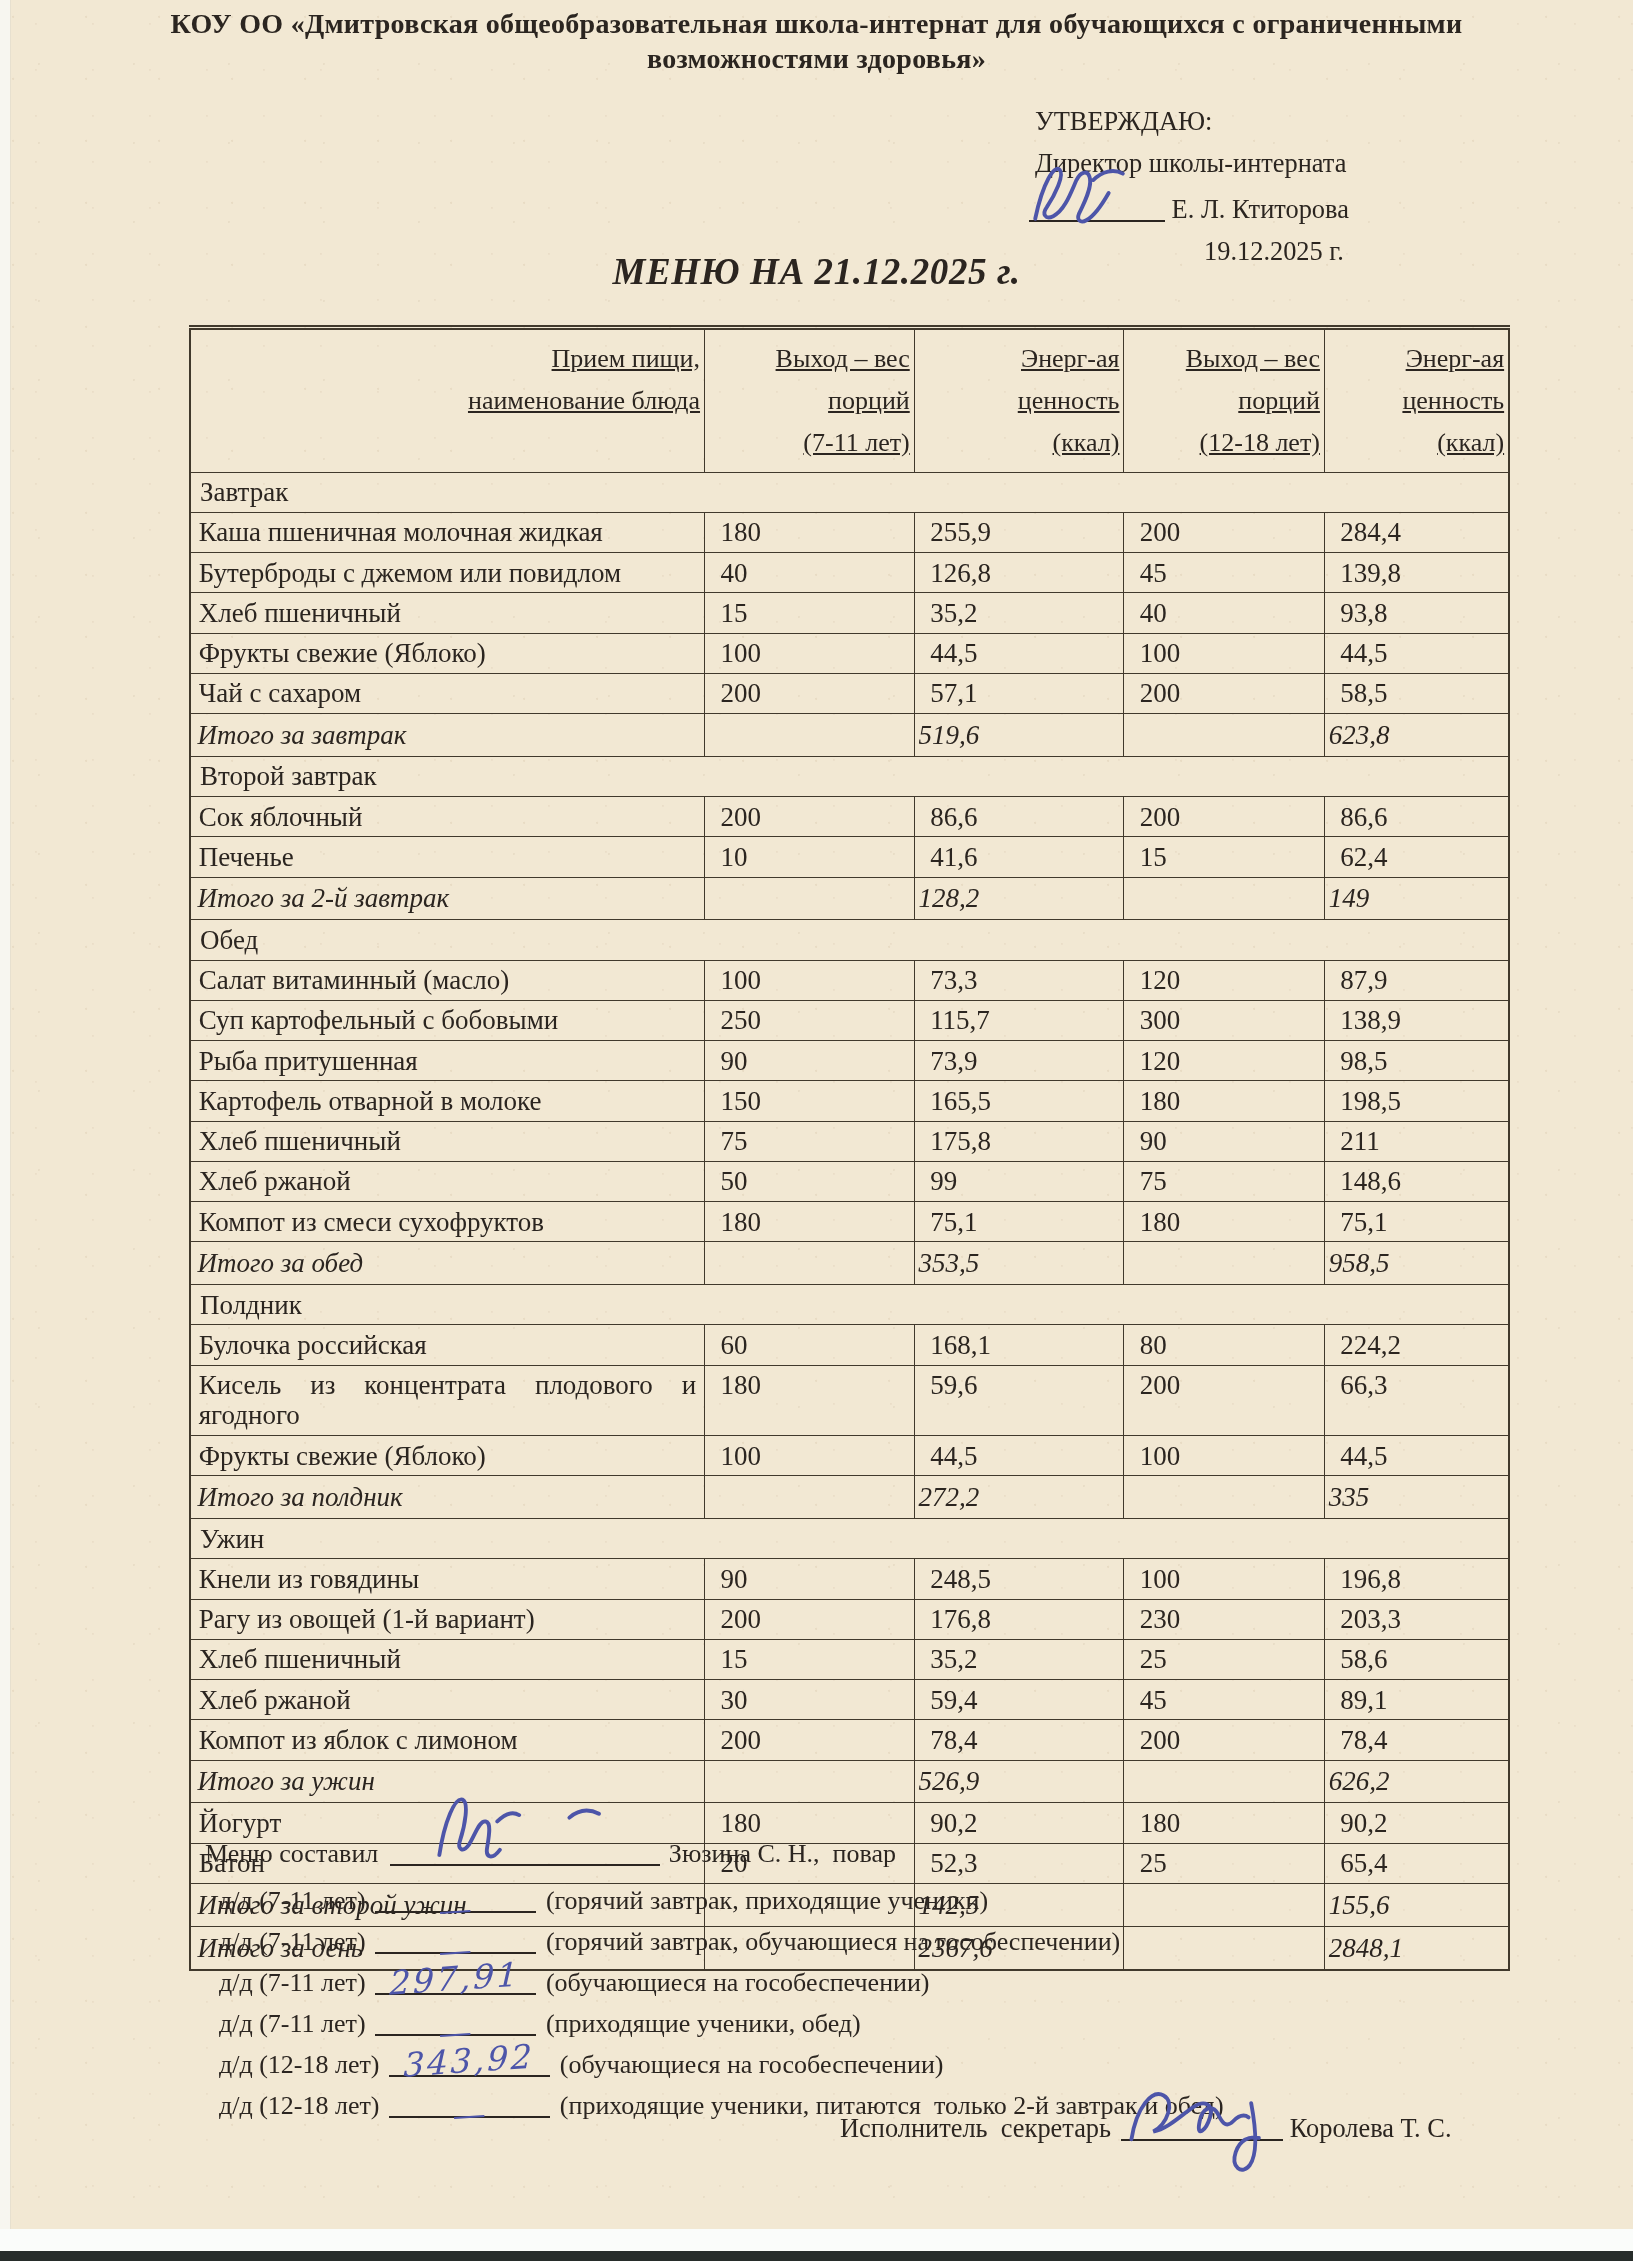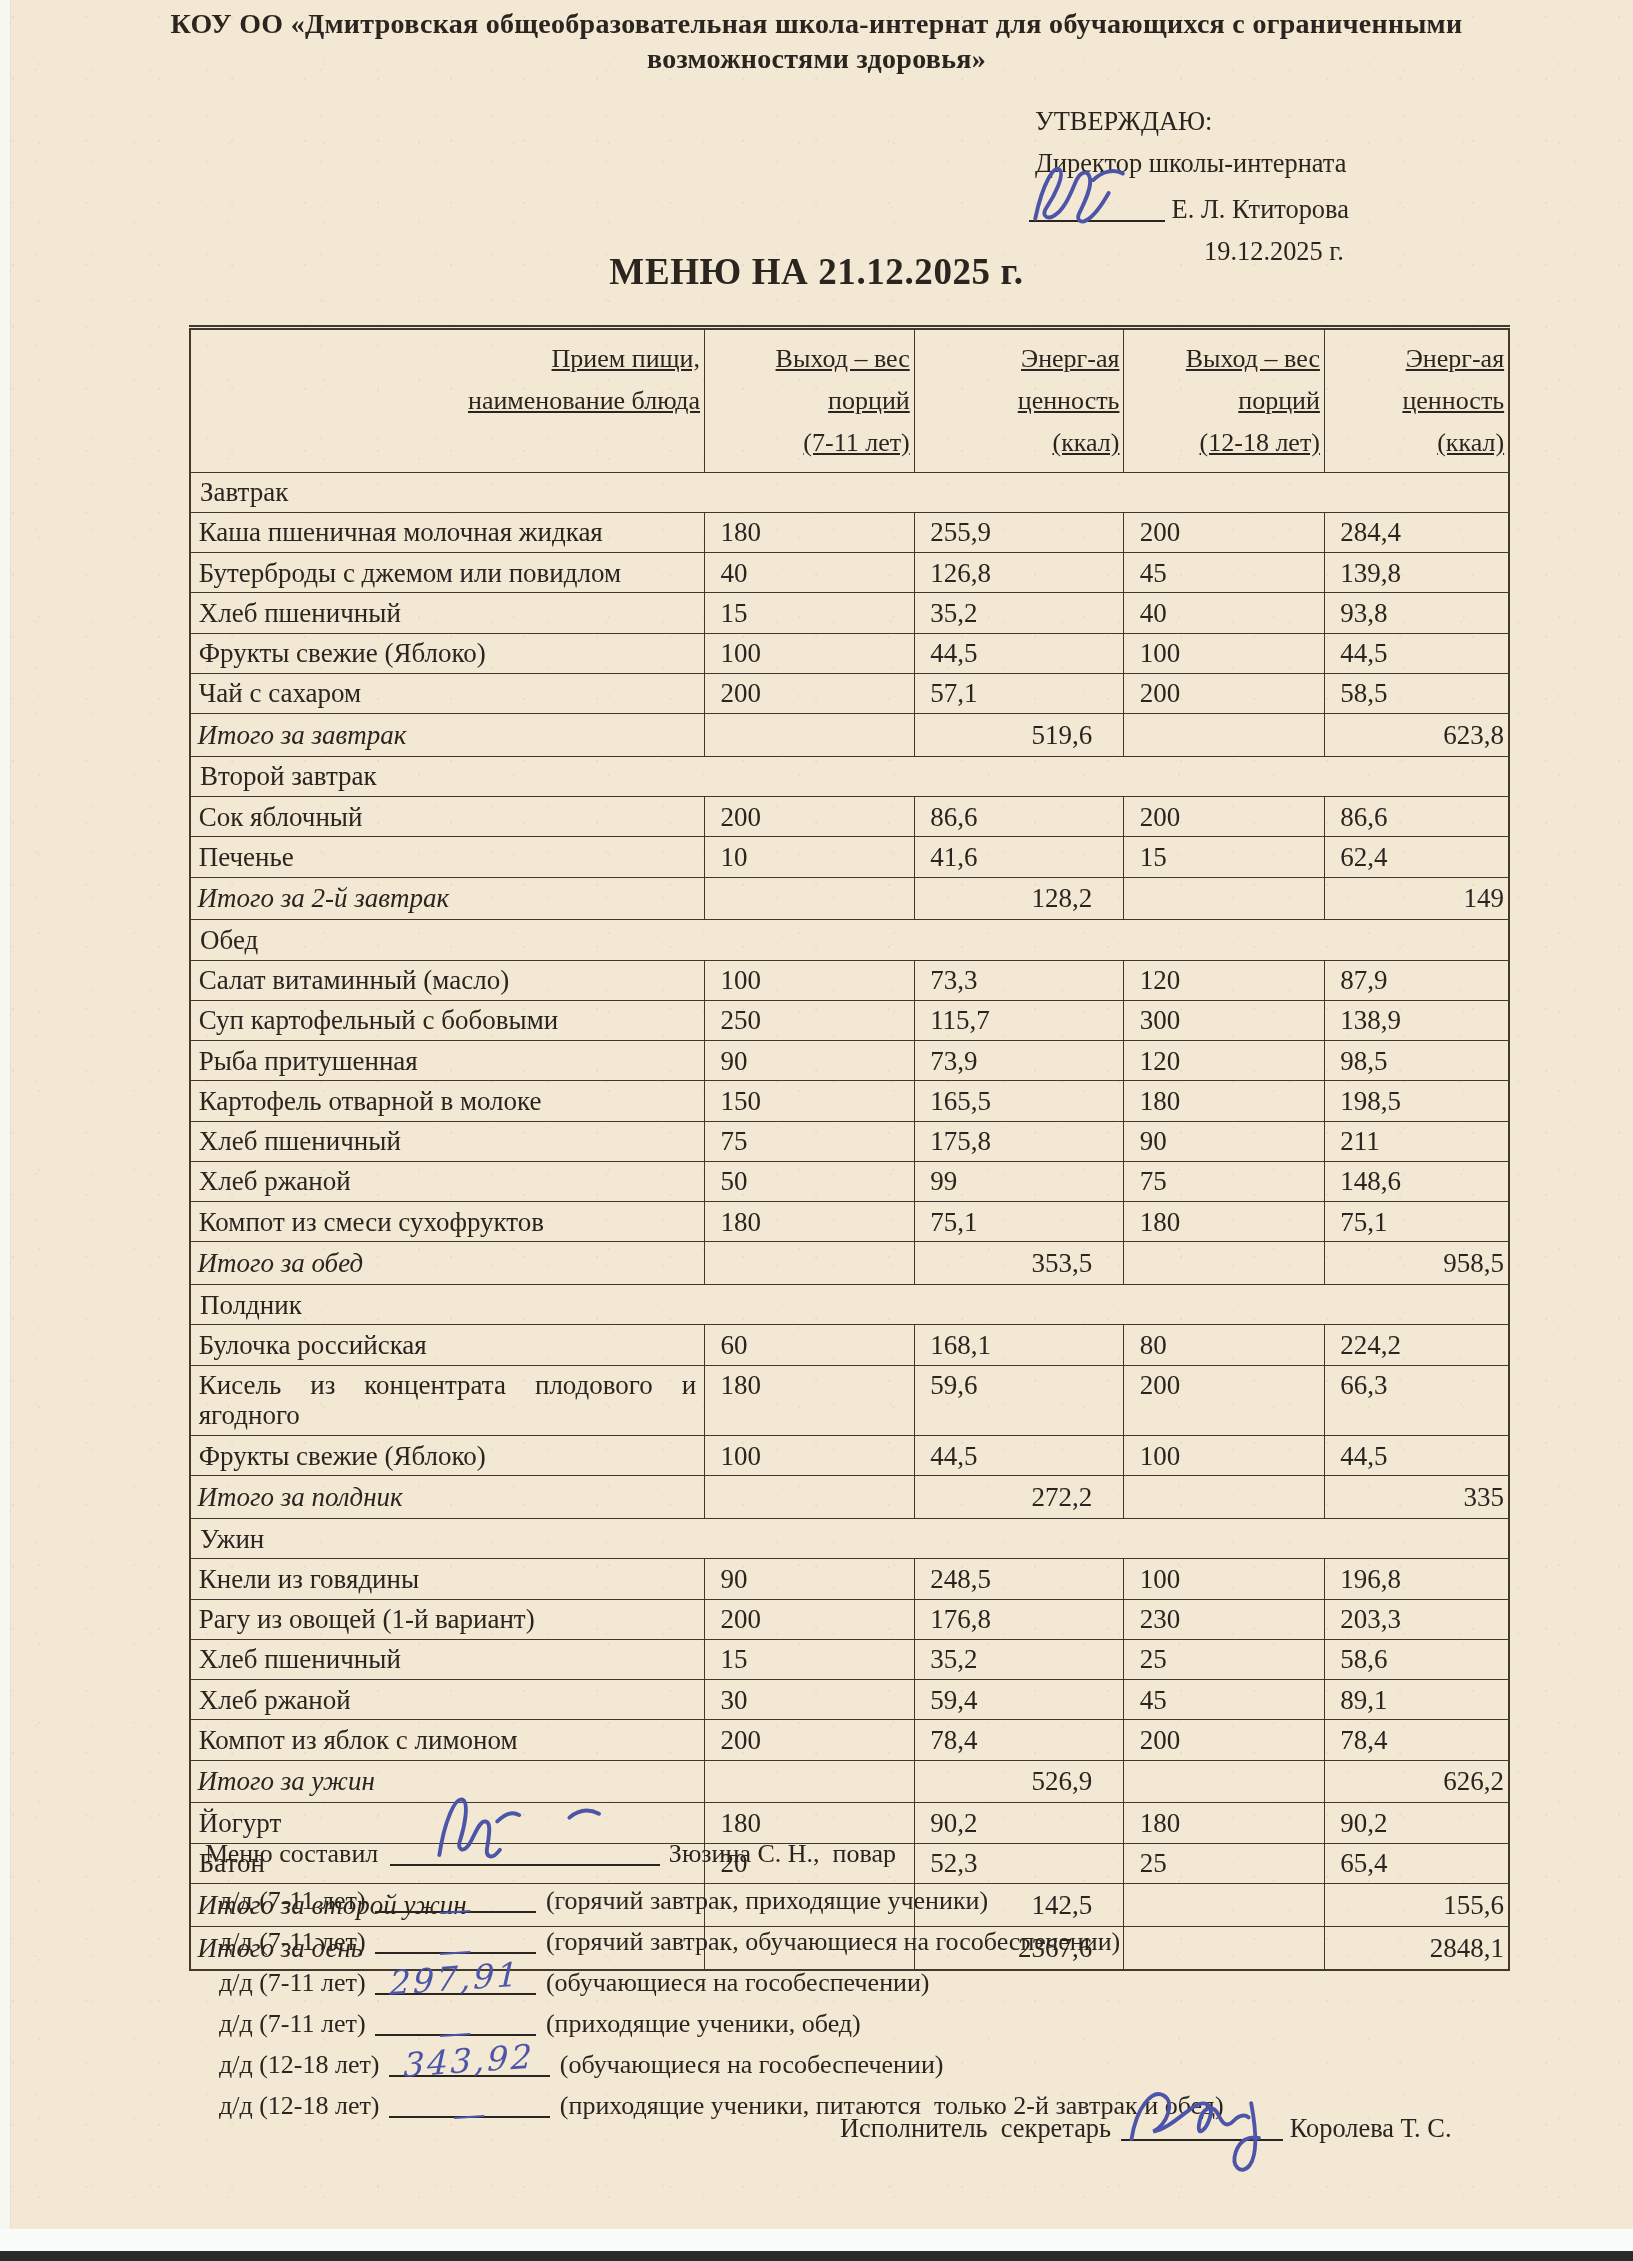--- a/index.html
+++ b/index.html
@@ -32,21 +32,21 @@
   .uline{
     display:inline-block;height:5.2px;border-bottom:2.3px solid #2b2520;
     position:relative;top:3.9px;text-align:center;vertical-align:baseline;
   }
   .approve-uline{width:136px;}
   .approve-date{padding-left:169px;}
   .sig-svg{position:absolute;pointer-events:none;}
 
   .doc-title{
     position:absolute;top:250px;left:0;right:0;text-align:center;
-    font-weight:bold;font-size:37px;letter-spacing:0.6px;
+    font-weight:bold;font-size:37px;letter-spacing:0.6px;font-style:italic;
   }
 
   table.menu-table{
     position:absolute;top:325px;left:189px;width:1321px;
     border-collapse:collapse;table-layout:fixed;
     border:2.6px solid #41392c;border-top:5.8px double #41392c;
   }
   .menu-table col.c0{width:39.0%;}
   .menu-table col.c1{width:15.9%;}
   .menu-table col.c2{width:15.9%;}
@@ -55,21 +55,21 @@
   .menu-table th,.menu-table td{border:1.9px solid #41392c;}
   .menu-table th{
     font-weight:normal;font-size:26px;line-height:1.62;text-align:right;
     vertical-align:top;padding:7.7px 3.9px;white-space:pre-line;position:relative;text-decoration:underline;
   }
   .menu-table td{font-size:27px;line-height:1.12;vertical-align:top;}
   td.section-cell{font-weight:normal;padding:4.5px 9px;}
   td.dish{padding:4.5px 7.7px;text-align:justify;}
   td.num{padding:4.5px 3.9px 4.5px 15.5px;}
   td.total-label{font-style:italic;text-align:left;padding:5.8px 15.5px 5.8px 6.4px;}
-  td.total-num{text-align:right;padding:5.8px 3.9px;}
+  td.total-num{font-style:italic;padding:5.8px 3.9px;}
   td.total-num.k7{padding-right:31px;}
   td.total-num.k12{}
 
   .footer-block{position:absolute;left:205px;top:1839px;font-size:26px;}
   .fline{margin:0 0 11px 14px;white-space:nowrap;}
   .fline.composed{margin:0 0 16.7px 0;position:relative;}
   .flabel{white-space:pre;}
   .fname{white-space:pre;}
   .fnote{white-space:pre;}
   .composed-uline{width:270px;margin:0 9px 0 11.6px;}

